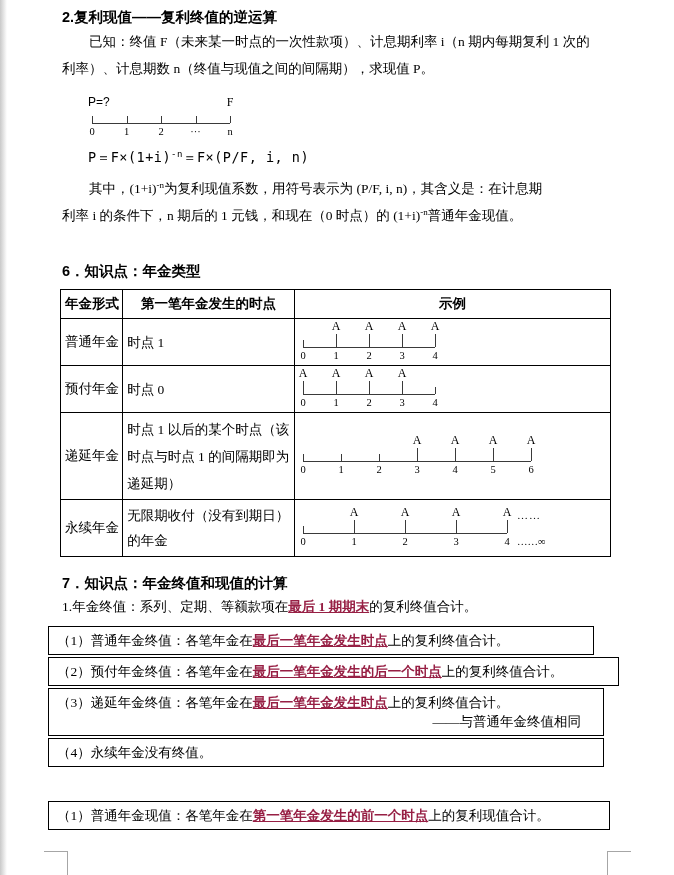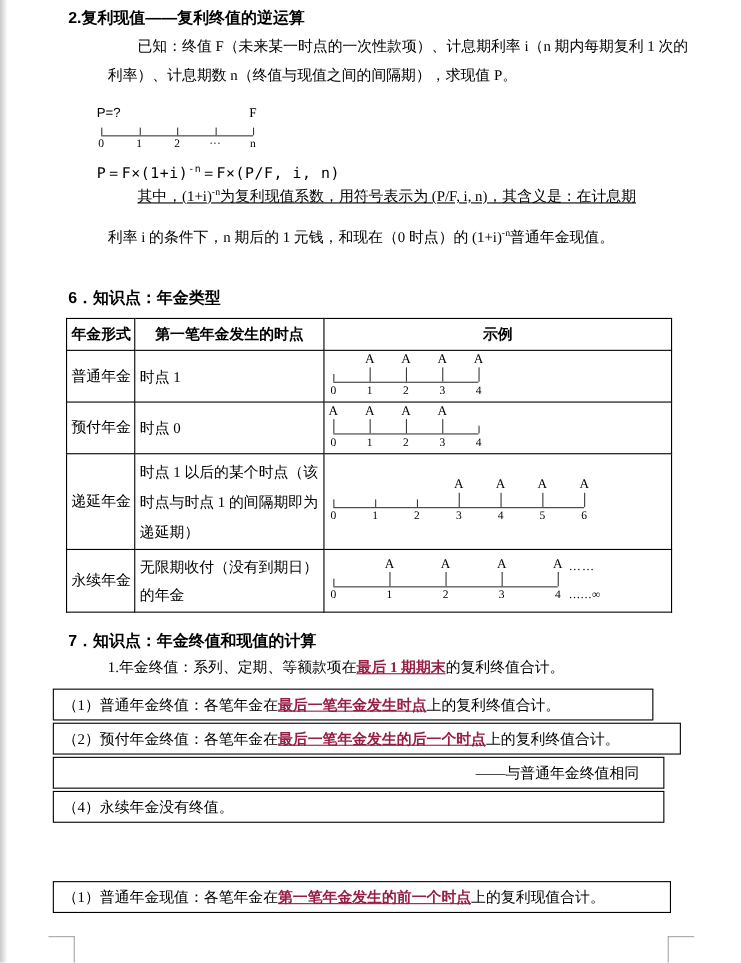--- a/index.html
+++ b/index.html
@@ -7,21 +7,21 @@
     width:674px;height:875px;overflow:hidden;background:#ffffff;
     font-family:"Liberation Serif","DejaVu Serif",serif;
     color:#000;
     position:relative;
   }
   #page{position:absolute;inset:0;background:#fff;}
   .edge-left{position:absolute;left:0;top:0;bottom:0;width:7px;
     background:linear-gradient(to right,#c9c9c9,#ffffff);}
   .abs{position:absolute;white-space:nowrap;}
   .heading{font-family:"Liberation Sans","DejaVu Sans",sans-serif;font-weight:bold;font-size:14.5px;line-height:18px;}
-  .bodyline{font-size:13.5px;line-height:20px;margin-left:36px;}
+  .bodyline{font-size:13.5px;line-height:20px;}
   .indent{padding-left:27px;}
   .formula{font-family:"DejaVu Sans Mono","Liberation Mono",monospace;font-size:13.5px;letter-spacing:.5px;}
   sup{font-size:9px;line-height:0;}
   .hl{color:#971F44;font-weight:bold;text-decoration:underline;text-align:right;}
 
   
   .timeline{position:relative;display:inline-block;height:42px;vertical-align:middle;}
   .tl-line{position:absolute;height:0;border-top:1.2px solid #3a3a3a;}
   .tl-tick{position:absolute;width:1.2px;height:7px;background:#3a3a3a;}
   .tl-stem{position:absolute;width:1.2px;height:13px;background:#3a3a3a;}
@@ -71,21 +71,21 @@
   
   <div class="abs heading" style="left:62px;top:8px;">2.复利现值——复利终值的逆运算</div>
 
   <div class="abs bodyline indent" style="left:62px;top:32px;">已知：终值 F（未来某一时点的一次性款项）、计息期利率 i（n 期内每期复利 1 次的</div>
   <div class="abs bodyline" style="left:62px;top:59px;">利率）、计息期数 n（终值与现值之间的间隔期），求现值 P。</div>
 
   <div class="abs timeline" style="left: 88px; top: 97px; width: 152px;"><div class="tl-line" style="left: 4px; top: 26px; width: 138px;"></div><div class="tl-tick" style="left: 4px; top: 19px;"></div><div class="tl-lab" style="left: 4px; top: 29px;">0</div><div class="tl-tick" style="left: 38.5px; top: 19px;"></div><div class="tl-lab" style="left: 38.5px; top: 29px;">1</div><div class="tl-tick" style="left: 73px; top: 19px;"></div><div class="tl-lab" style="left: 73px; top: 29px;">2</div><div class="tl-tick" style="left: 107.5px; top: 19px;"></div><div class="tl-lab" style="left: 107.5px; top: 29px;">···</div><div class="tl-tick" style="left: 142px; top: 19px;"></div><div class="tl-lab" style="left: 142px; top: 29px;">n</div><div class="tl-tlx" style="left: 0px; top: -1px;">P=?</div><div class="tl-A" style="left: 142px; top: -1px;">F</div></div>
 
   <div class="abs formula" style="left:88px;top:149px;"><span>P＝F×(1+i)</span><sup>-n</sup><span>＝F×(P/F, i, n)</span></div>
 
-  <div class="abs bodyline indent" style="left:62px;top:169px;text-decoration:underline;"><span>其中，(1+i)</span><sup>-n</sup><span>为复利现值系数，用符号表示为 (P/F, i, n)，其含义是：在计息期</span></div>
+  <div class="abs bodyline indent" style="left:62px;top:179px;"><span>其中，(1+i)</span><sup>-n</sup><span>为复利现值系数，用符号表示为 (P/F, i, n)，其含义是：在计息期</span></div>
   <div class="abs bodyline" style="left:62px;top:206px;"><span>利率 i 的条件下，n 期后的 1 元钱，和现在（0 时点）的 (1+i)</span><sup>-n</sup><span>普通年金现值。</span></div>
 
   
   <div class="abs heading" style="left:62px;top:262px;">6．知识点：年金类型</div>
 
   <table class="annuity abs" style="left:60px;top:289px;">
     <colgroup>
         <col class="col-form">
         <col class="col-time">
         <col class="col-ex">
@@ -131,20 +131,21 @@
 
   
   <div class="abs heading" style="left:62px;top:574px;">7．知识点：年金终值和现值的计算</div>
 
   <div class="abs bodyline" style="left:62px;top:597px;"><span>1.年金终值：系列、定期、等额款项在</span><span class="hl">最后 1 期期末</span><span>的复利终值合计。</span></div>
 
   <div class="boxes">
     <div class="nbox bw1"><span>（1）普通年金终值：各笔年金在</span><span class="hl">最后一笔年金发生时点</span><span>上的复利终值合计。</span></div>
     <div class="nbox bw2"><span>（2）预付年金终值：各笔年金在</span><span class="hl">最后一笔年金发生的后一个时点</span><span>上的复利终值合计。</span></div>
     <div class="nbox bw3">
+      <div><span>（3）递延年金终值：各笔年金在</span><span class="hl">最后一笔年金发生时点</span><span>上的复利终值合计。</span></div>
       <div class="note-right">——与普通年金终值相同</div>
     </div>
     <div class="nbox bw4"><span>（4）永续年金没有终值。</span></div>
   </div>
 
 
   <div class="abs nbox bw5" style="left:48px;top:801px;"><span>（1）普通年金现值：各笔年金在</span><span class="hl">第一笔年金发生的前一个时点</span><span>上的复利现值合计。</span></div>
 
   
   <div class="mark mark-left"></div>

